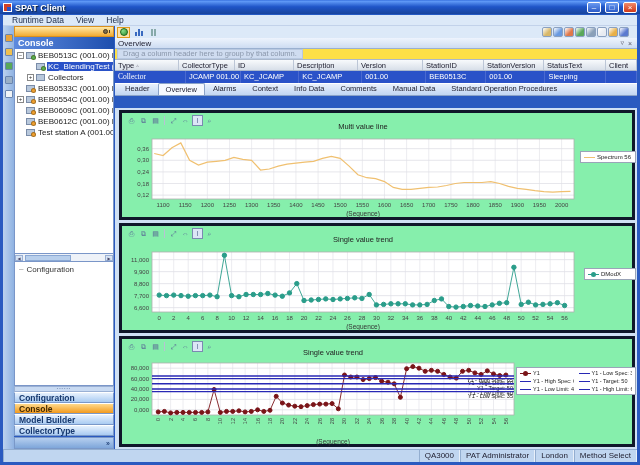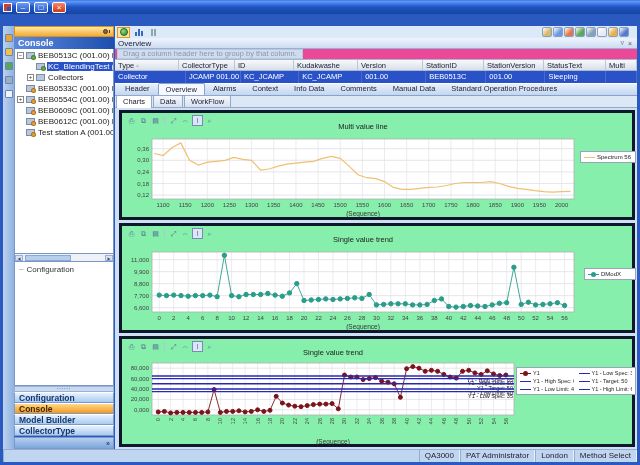--- a/index.html
+++ b/index.html
@@ -57,21 +57,21 @@
 .minibar i{display:block;width:2px;background:#3a6ac0}
 .pauseic{display:flex;gap:1px}
 .pauseic i{display:block;width:2px;height:7px;background:#8aa}
 .tright{margin-left:auto;display:flex;gap:1px;padding-right:8px}
 .ricon{width:10px;height:10px;border:1px solid #8aa0c0;border-radius:2px;display:block}
 
 .caption{position:absolute;left:115px;top:38px;width:522px;height:11px;background:linear-gradient(180deg,#eef4fd,#cddcf2);border-bottom:1px solid #9ab0d0;display:flex;align-items:center;padding:0 3px;font-size:8px;color:#223}
 .caption .sp{flex:1}
 .capic{font-size:7px;color:#556;padding:0 2px}
 
-.groupband{position:absolute;left:115px;top:49px;width:522px;height:10px;background:#ec4899;display:flex;align-items:center;padding-left:2px}
+.groupband{position:absolute;left:115px;top:49px;width:522px;height:10px;background:#fde047;display:flex;align-items:center;padding-left:2px}
 .grouphint{background:#cfdcf0;border:1px solid #b8c8e0;color:#8a97ab;font-size:7.5px;line-height:8px;padding:0 5px;white-space:nowrap}
 .thead{position:absolute;left:115px;top:59px;width:522px;height:12px;display:flex;background:#fdba74;border-top:1px solid #aab8cc;border-bottom:1px solid #aab8cc}
 .hcell{background:linear-gradient(180deg,#f8fafc,#d8dfe9);border-right:1px solid #bcc6d6;font-size:7.5px;line-height:11px;padding-left:3px;color:#223;display:flex;align-items:center;gap:2px;overflow:hidden;white-space:nowrap}
 .sortind{font-size:5px;color:#889}
 .trowd{position:absolute;left:115px;top:71px;width:522px;height:12px;display:flex;background:#2a52c8;color:#fff}
 .dcell{font-size:7.5px;line-height:12px;padding-left:3px;border-right:1px solid #4a6ad0;overflow:hidden;white-space:nowrap}
 .statusdot{width:6px;height:6px;border-radius:50%;margin:3px auto 0 auto}
 .tgap{position:absolute;left:115px;top:83px;width:522px;height:1px;background:#fff}
 
 .detailtabs{position:absolute;left:115px;top:84px;width:522px;height:12px;background:linear-gradient(180deg,#e8f0fc,#c2d6f2);border-bottom:1px solid #8aa2c8;display:flex;align-items:flex-end;padding-left:2px}
@@ -100,24 +100,30 @@
 .sspacer{flex:1;border-left:1px solid #93aed0}
 </style>
 </head>
 <body>
 
 <div id="app">
   <div class="titlebar">
     <span class="appicon">
         <i></i>
       </span>
+    <span class="titletext">SPAT Client</span>
     <span class="winbtn">–</span>
     <span class="winbtn">□</span>
     <span class="winbtn close">×</span>
   </div>
+  <div class="menubar" id="menubar">
+      <span class="mitem">Runtime Data</span>
+      <span class="mitem">View</span>
+      <span class="mitem">Help</span>
+    </div>
   <div class="leftstrip" id="leftstrip">
       <span class="lsic" style="background: rgb(232, 163, 58);"></span>
       <span class="lsic" style="background: rgb(240, 192, 80);"></span>
       <span class="lsic" style="background: rgb(88, 168, 88);"></span>
       <span class="lsic" style="background: rgb(154, 176, 200);"></span>
       <span class="lsic" style="background: rgb(240, 244, 248);"></span>
     </div>
   <div class="orangeband">
     <span class="pinhead"></span>
       <span class="pinstem"></span>
@@ -232,53 +238,48 @@
     <span class="capic">▿</span>
     <span class="capic">×</span>
   </div>
   <div class="groupband">
     <span class="grouphint">Drag a column header here to group by that column.</span>
   </div>
   <div class="thead" id="thead">
       <span class="hcell" style="width: 64px;">Type<span class="sortind">▵</span></span>
       <span class="hcell" style="width: 56px;">CollectorType</span>
       <span class="hcell" style="width: 59px;">ID</span>
-      <span class="hcell" style="width: 64px;">Kudakwashe</span>
+      <span class="hcell" style="width: 64px;">Description</span>
       <span class="hcell" style="width: 65px;">Version</span>
       <span class="hcell" style="width: 61px;">StationID</span>
       <span class="hcell" style="width: 60px;">StationVersion</span>
       <span class="hcell" style="width: 62px;">StatusText</span>
-      <span class="hcell" style="width: 31px;">Multi</span>
+      <span class="hcell" style="width: 31px;">Client</span>
     </div>
   <div class="trowd" id="trowd">
-      <span class="dcell" style="width: 72px;">Collector</span>
+      <span class="dcell" style="width: 72px; font-family: Liberation Serif, serif;">Collector</span>
       <span class="dcell" style="width: 56px;">JCAMP 001.00</span>
       <span class="dcell" style="width: 59px;">KC_JCAMP</span>
       <span class="dcell" style="width: 64px;">KC_JCAMP</span>
       <span class="dcell" style="width: 65px;">001.00</span>
       <span class="dcell" style="width: 61px;">BEB0513C</span>
       <span class="dcell" style="width: 60px;">001.00</span>
       <span class="dcell" style="width: 62px;">Sleeping</span>
       <span class="dcell" style="width: 31px;"><span class="statusdot" style="background: rgb(47, 155, 47);"></span></span>
     </div>
   <div class="tgap"></div>
   <div class="detailtabs" id="detailtabs">
       <span class="dtab">Header</span>
       <span class="dtab active">Overview</span>
       <span class="dtab">Alarms</span>
       <span class="dtab">Context</span>
       <span class="dtab">Info Data</span>
       <span class="dtab">Comments</span>
       <span class="dtab">Manual Data</span>
       <span class="dtab">Standard Operation Procedures</span>
-    </div>
-  <div class="viewtabs" id="viewtabs">
-      <span class="vtab active">Charts</span>
-      <span class="vtab">Data</span>
-      <span class="vtab">WorkFlow</span>
     </div>
   <div class="charts" id="charts">
       <div class="chart-panel" style="top: 2px; height: 110px;">
         <div class="ctb">
           <span class="ic">⎙</span>
           <span class="ic">⧉</span>
           <span class="ic">▤</span>
           <span class="sep"></span>
           <span class="ic">⤢</span>
           <span class="ic">⇔</span>

